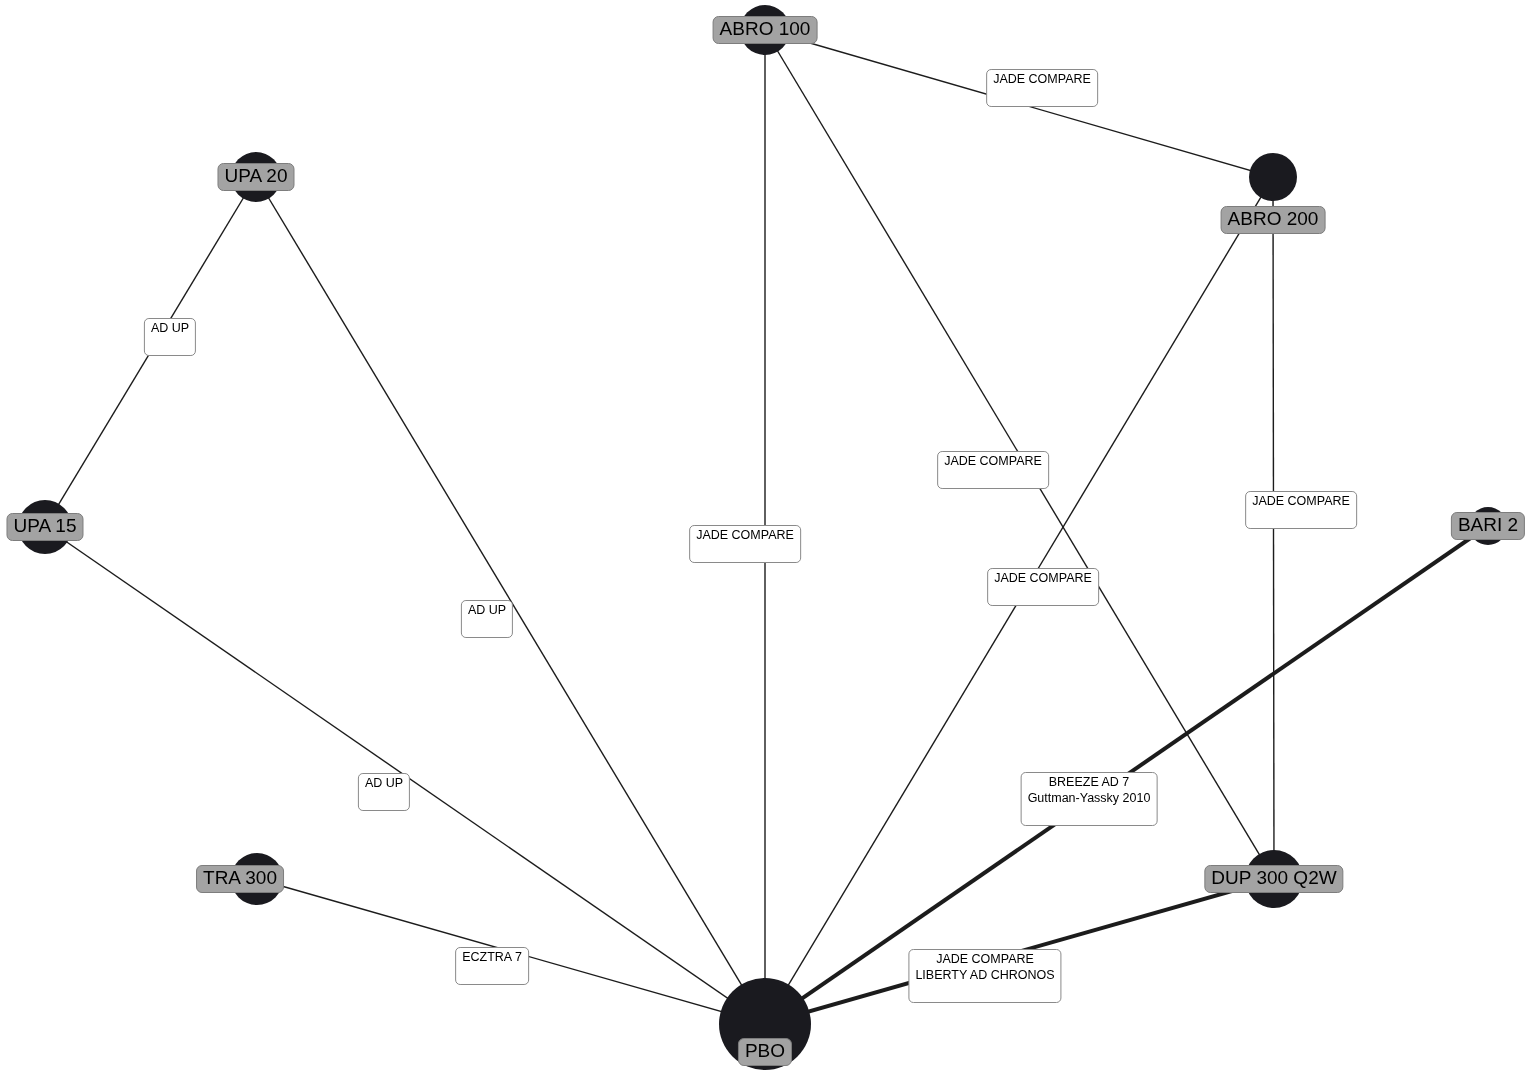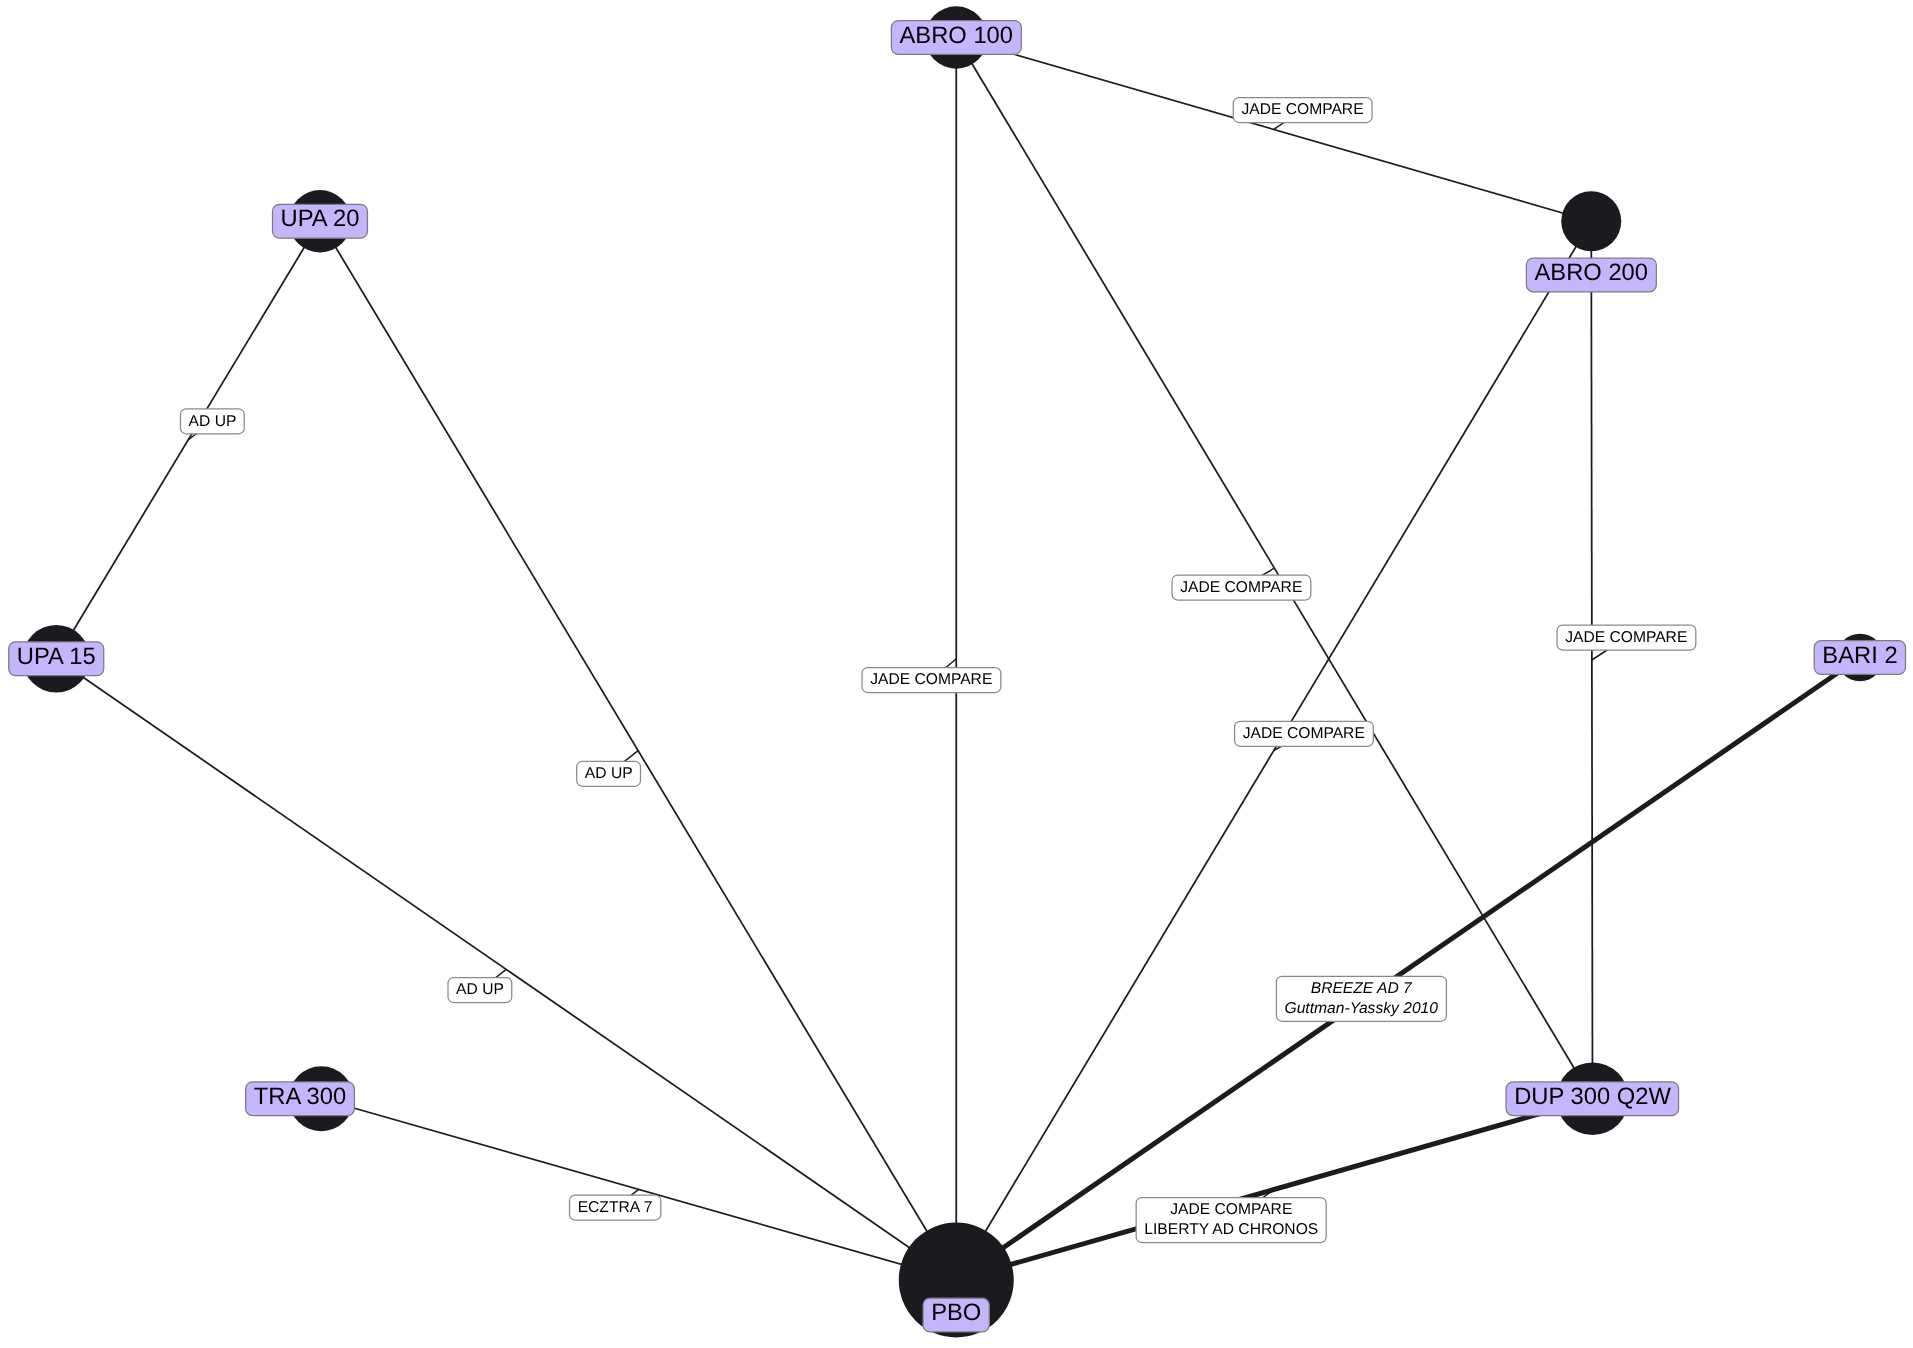--- a/index.html
+++ b/index.html
@@ -12,31 +12,31 @@
     font-family: "Liberation Sans", "DejaVu Sans", sans-serif;
   }
   #graph-svg { position: absolute; left: 0; top: 0; }
   #labels { position: absolute; left: 0; top: 0; width: 100%; height: 100%; }
   .edge-label {
     position: absolute;
     transform: translate(-50%, -50%);
     background: #ffffff;
     border: 1.2px solid #8a8a8a;
     border-radius: 5px;
-    padding: 1px 6px 2px 6px;
+    padding: 1px 6px 19px 6px;
     font-size: 12.5px;
     line-height: 16px;
     color: #000000;
     white-space: nowrap;
     text-align: center;
   }
   .node-label {
     position: absolute;
     transform: translate(-50%, -50%);
-    background: #c4b5fd;
+    background: #a3a3a3;
     border: 1.5px solid #7d7d7d;
     border-radius: 6px;
     padding: 0px 6px 2px 6px;
     font-size: 19px;
     line-height: 24px;
     color: #000000;
     white-space: nowrap;
     text-align: center;
   }
 </style>
@@ -97,21 +97,21 @@
       </div>
       <div class="edge-label" style="left: 487px; top: 619px;">
         <div>AD UP</div>
       </div>
       <div class="edge-label" style="left: 384px; top: 792px;">
         <div>AD UP</div>
       </div>
       <div class="edge-label" style="left: 492px; top: 966px;">
         <div>ECZTRA 7</div>
       </div>
-      <div class="edge-label" style="left: 1089px; top: 799px; font-style: italic;">
+      <div class="edge-label" style="left: 1089px; top: 799px;">
         <div>BREEZE AD 7</div>
         <div>Guttman-Yassky 2010</div>
       </div>
       <div class="edge-label" style="left: 985px; top: 976px;">
         <div>JADE COMPARE</div>
         <div>LIBERTY AD CHRONOS</div>
       </div>
       <div class="node-label" style="left: 765px; top: 30px;">ABRO 100</div>
       <div class="node-label" style="left: 1273px; top: 177px; margin-top: 43px;">ABRO 200</div>
       <div class="node-label" style="left: 256px; top: 177px;">UPA 20</div>

